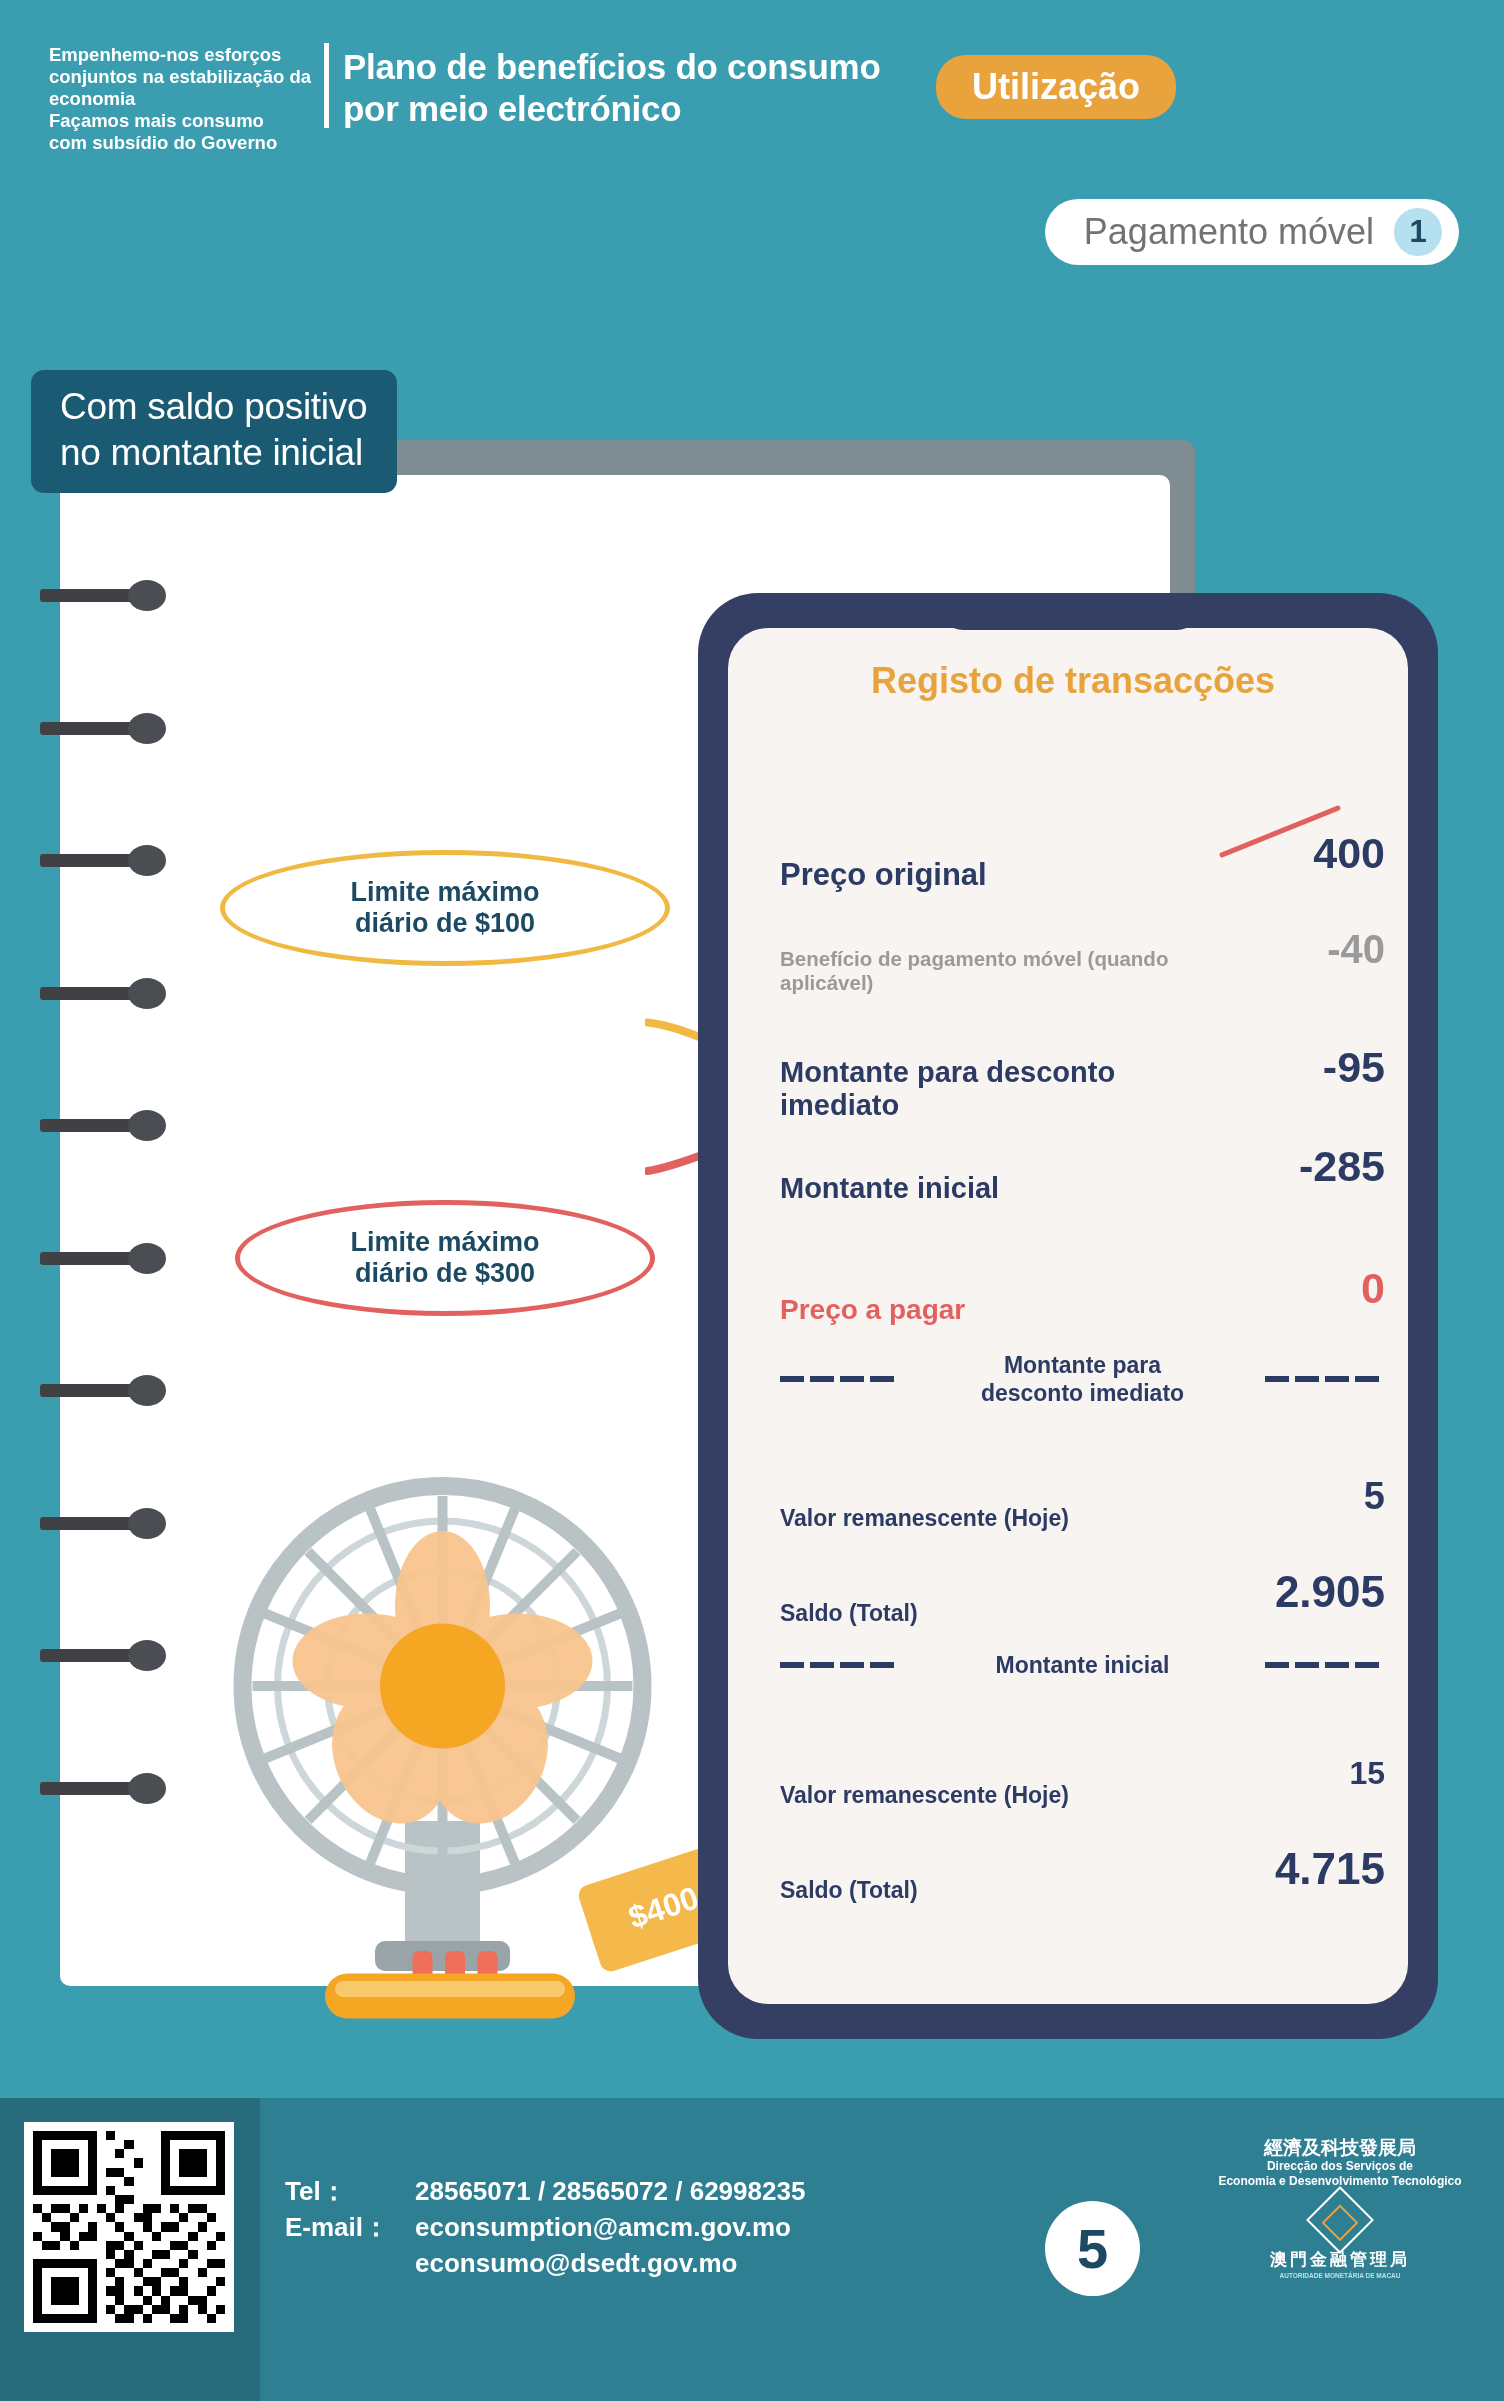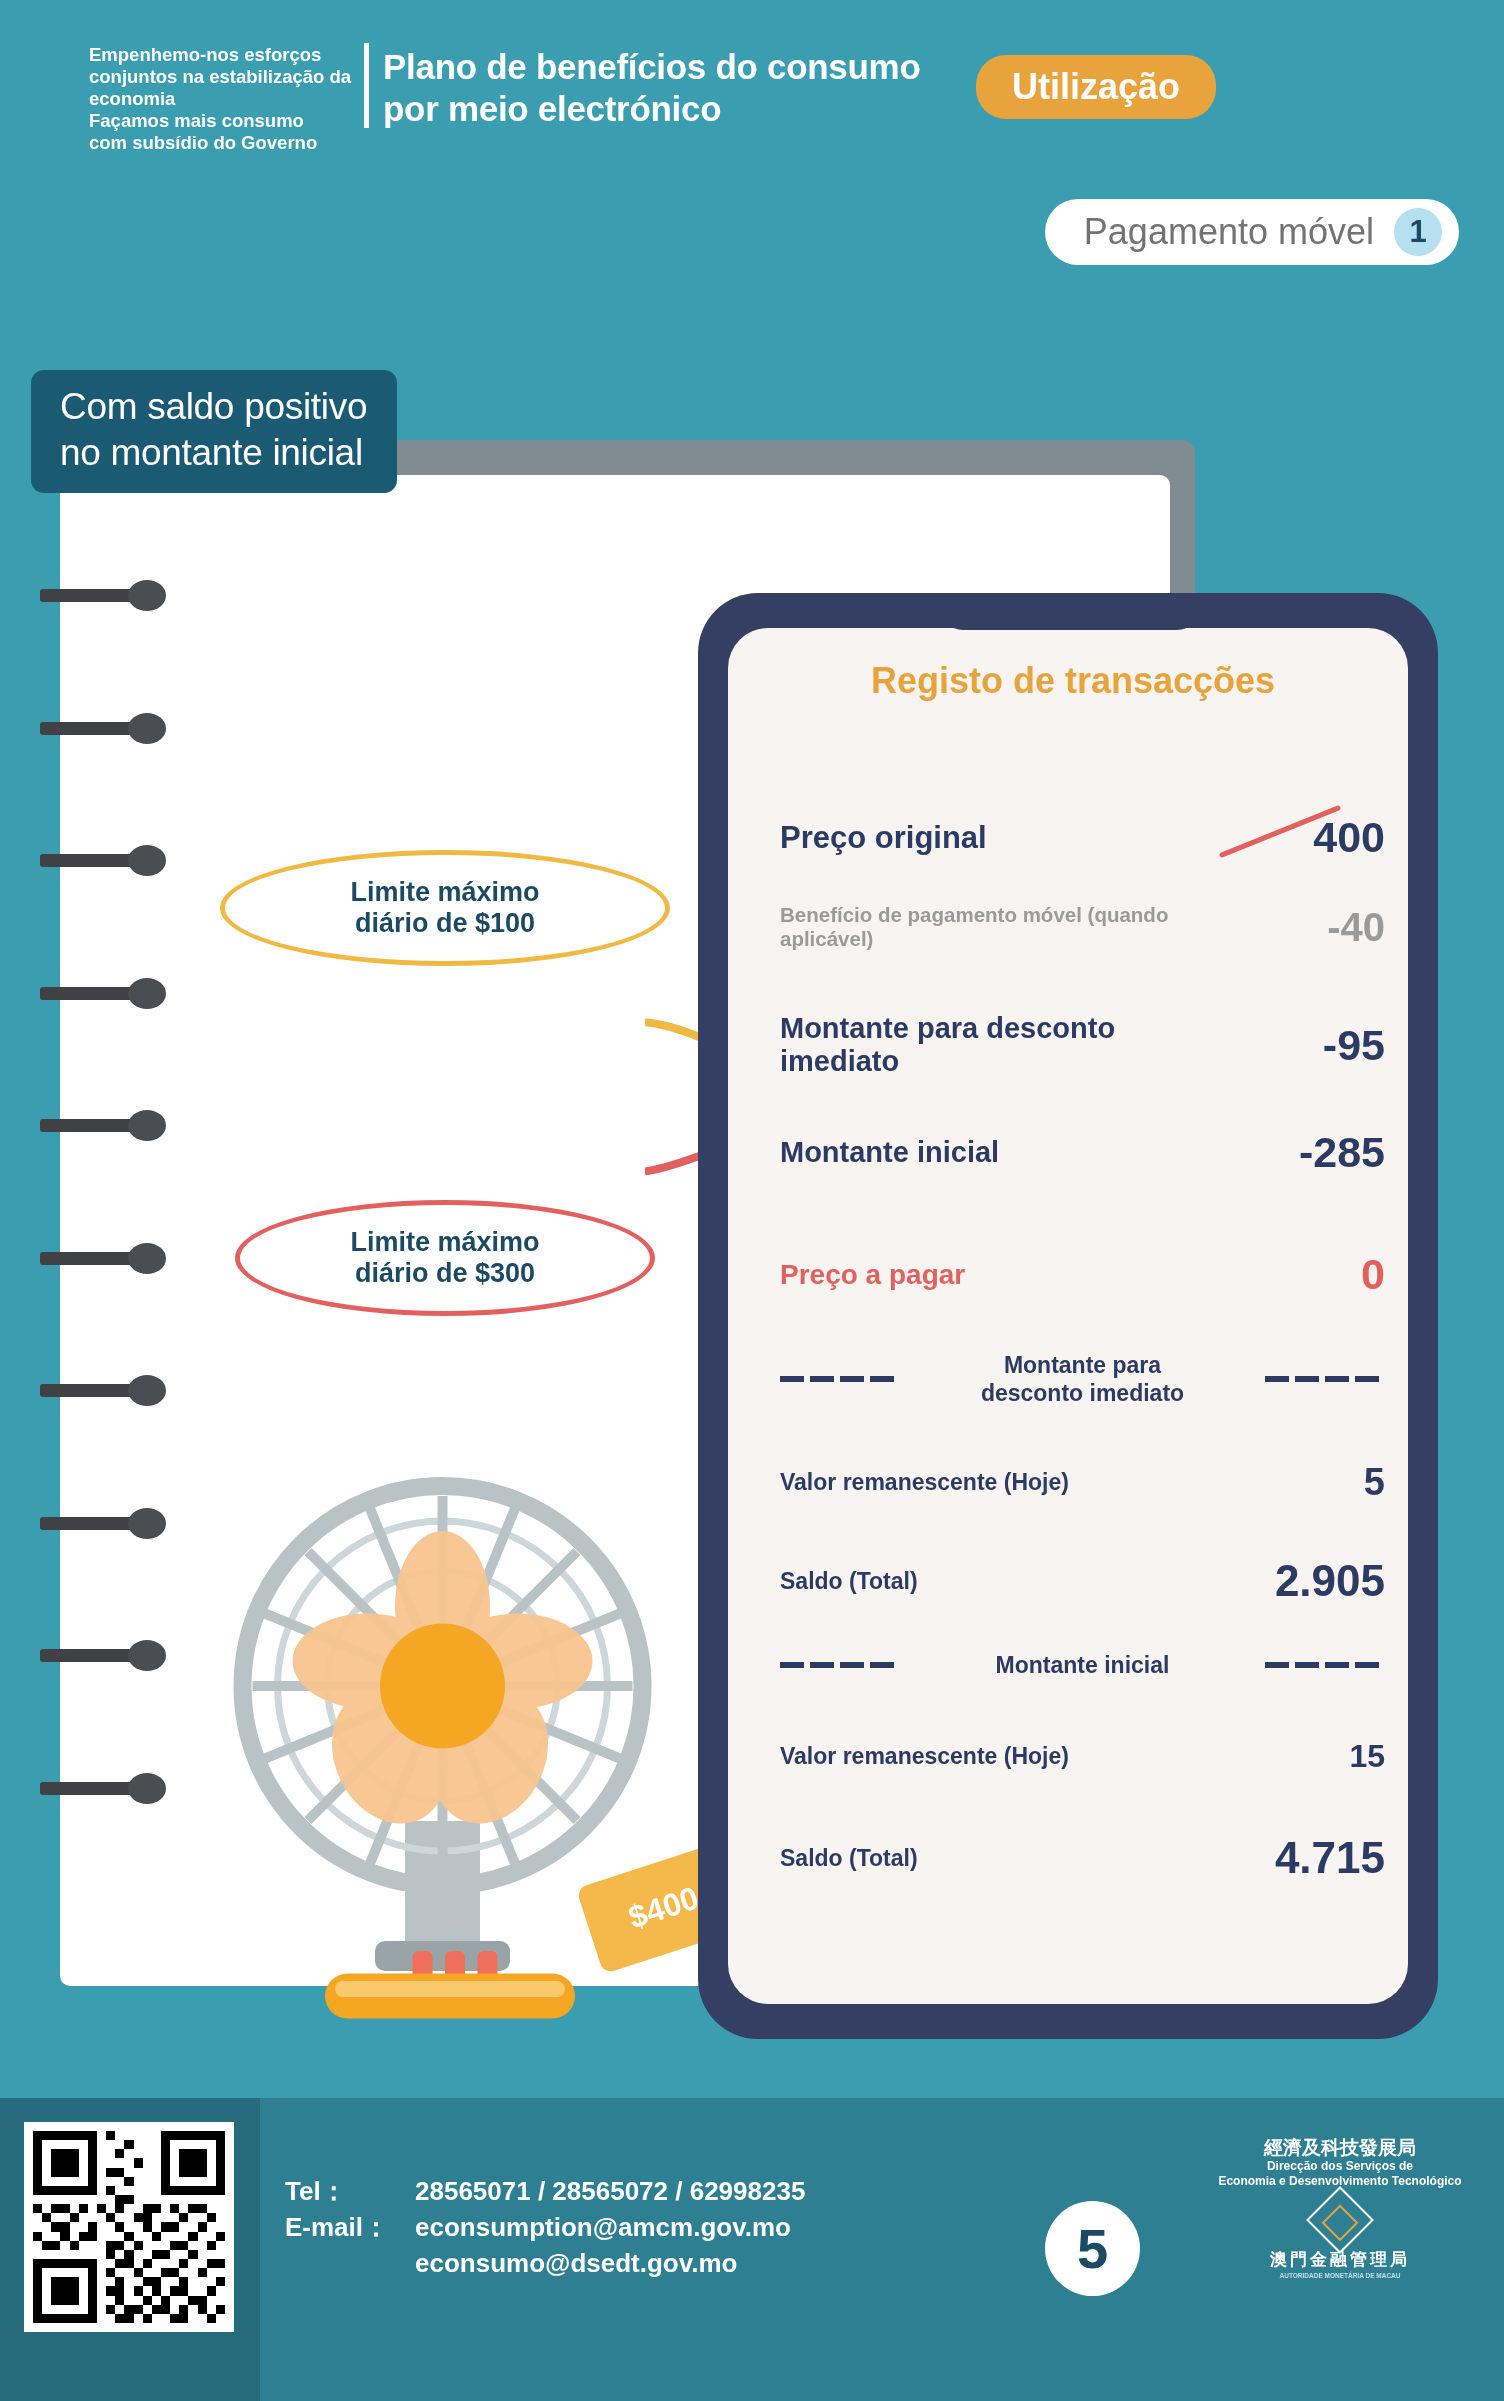--- a/index.html
+++ b/index.html
@@ -16,21 +16,20 @@
     height: 2401px;
     background: #3a9eb0;
   }
 
   
   .header {
     position: absolute;
     top: 0; left: 0;
     width: 1222px;
     height: 190px;
-    margin-left: 40px;
   }
   .slogan {
     position: absolute;
     left: 49px;
     top: 44px;
     width: 260px;
     color: #ffffff;
     font-size: 18.5px;
     line-height: 22px;
     font-weight: 700;
@@ -260,20 +259,21 @@
     position: absolute;
     left: 780px;
     width: 605px;
     display: flex;
     align-items: center;
     justify-content: space-between;
   }
   .row .lab {
     color: #2c3b63;
     font-weight: 800;
+    margin-top: 44px;
   }
   .row .val {
     color: #2c3b63;
     font-weight: 800;
     text-align: right;
   }
   .muted .lab, .muted .val { color: #9a9a9a; }
   .danger .lab, .danger .val { color: #e2615f; }
 
   .strike {

